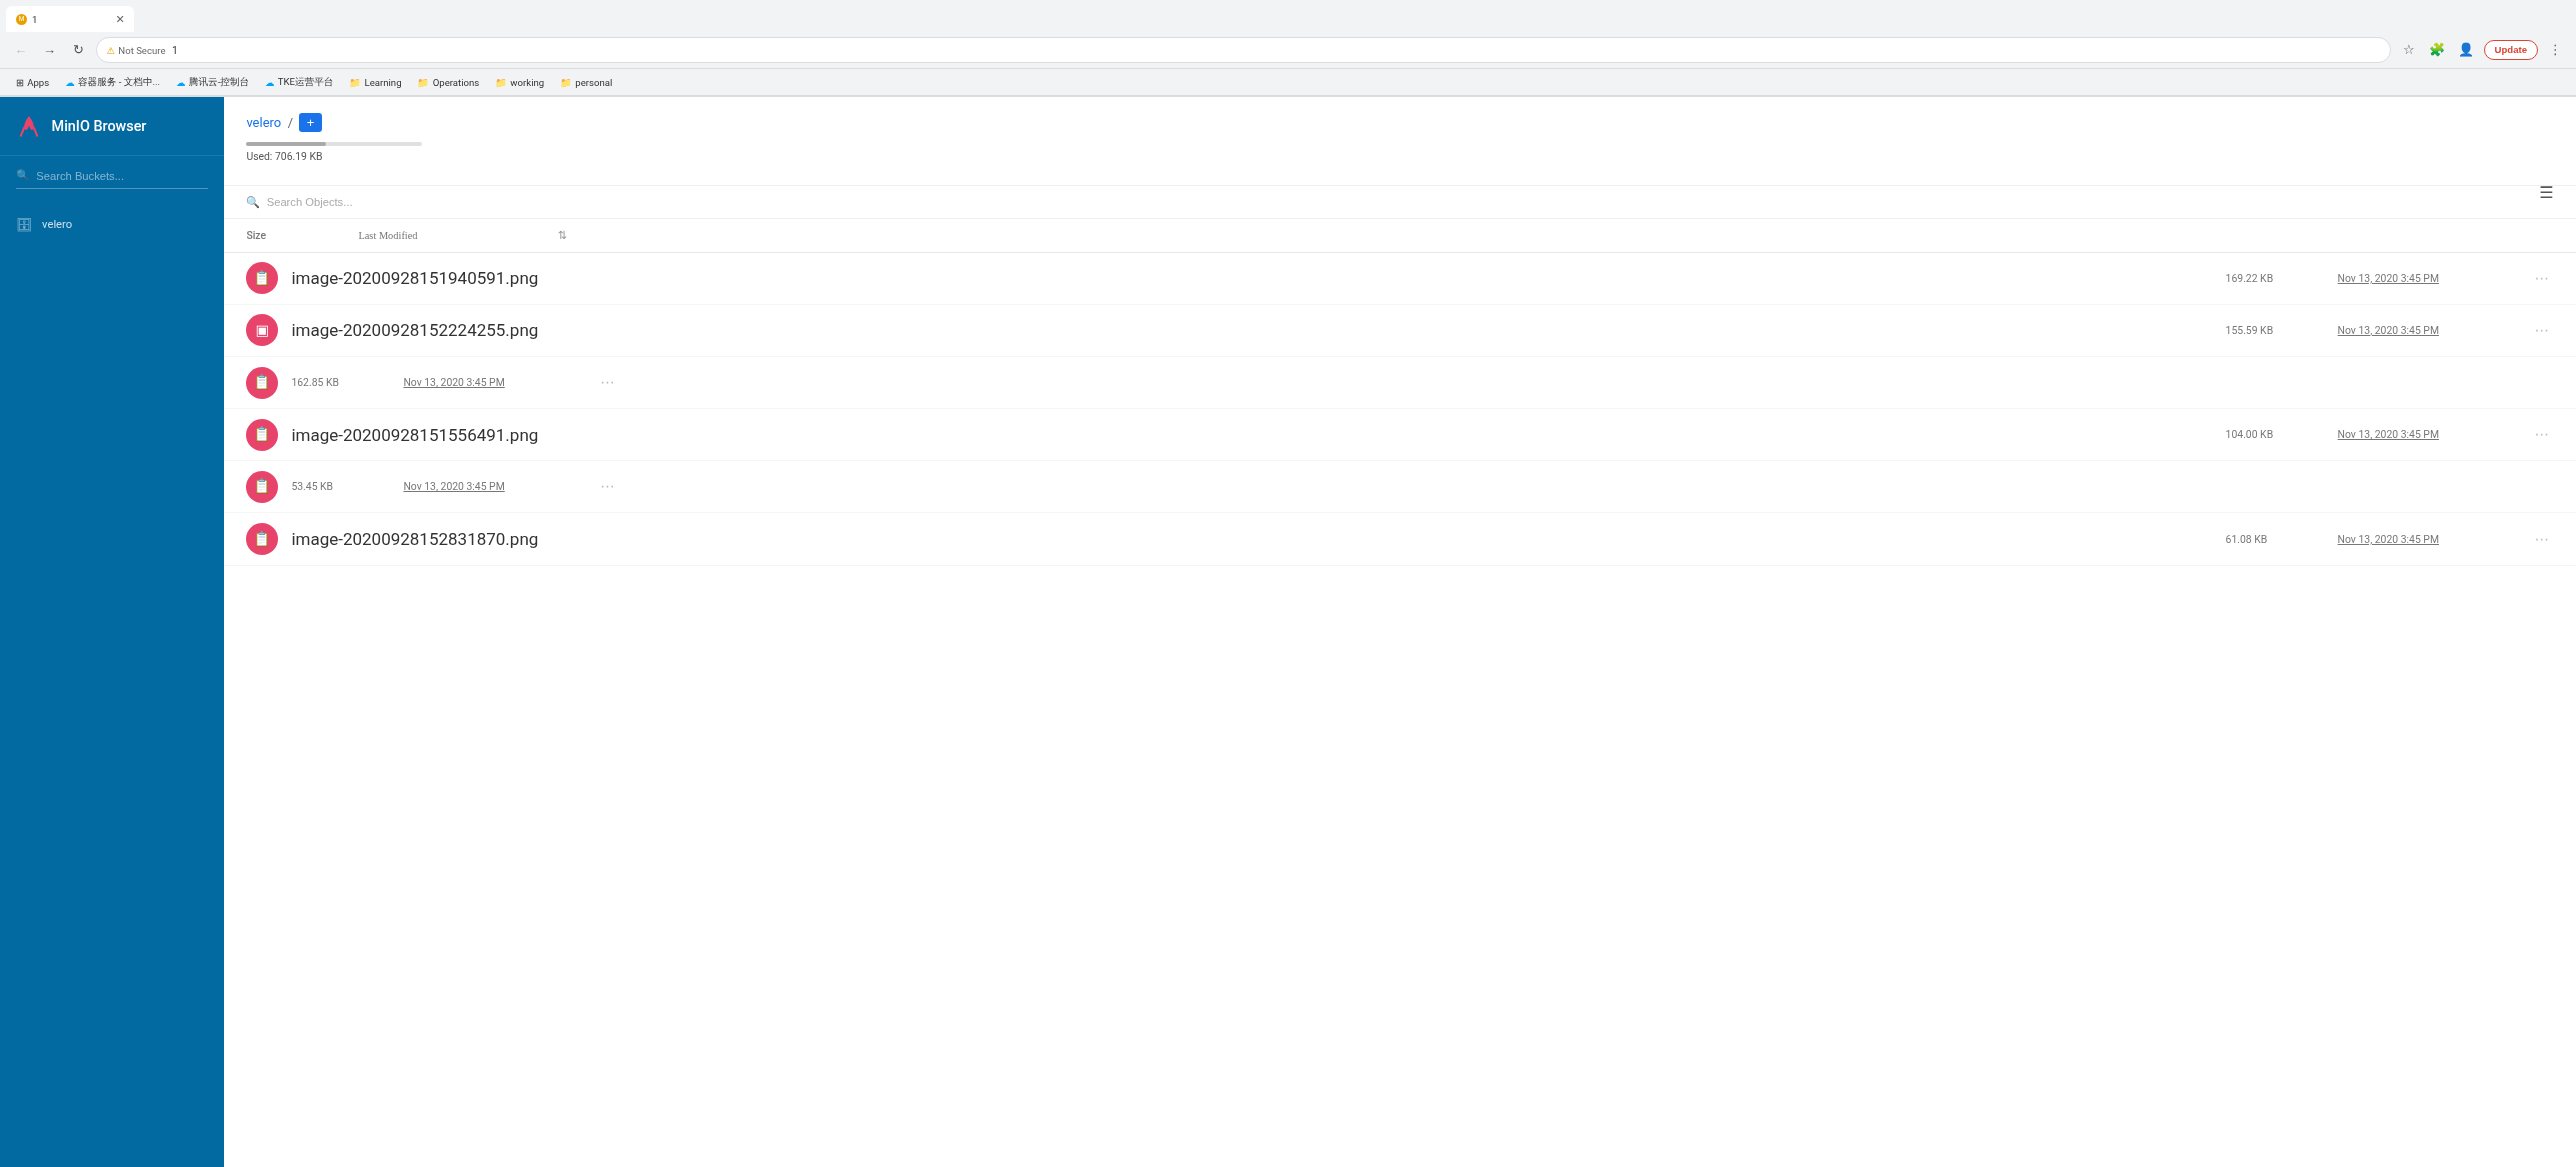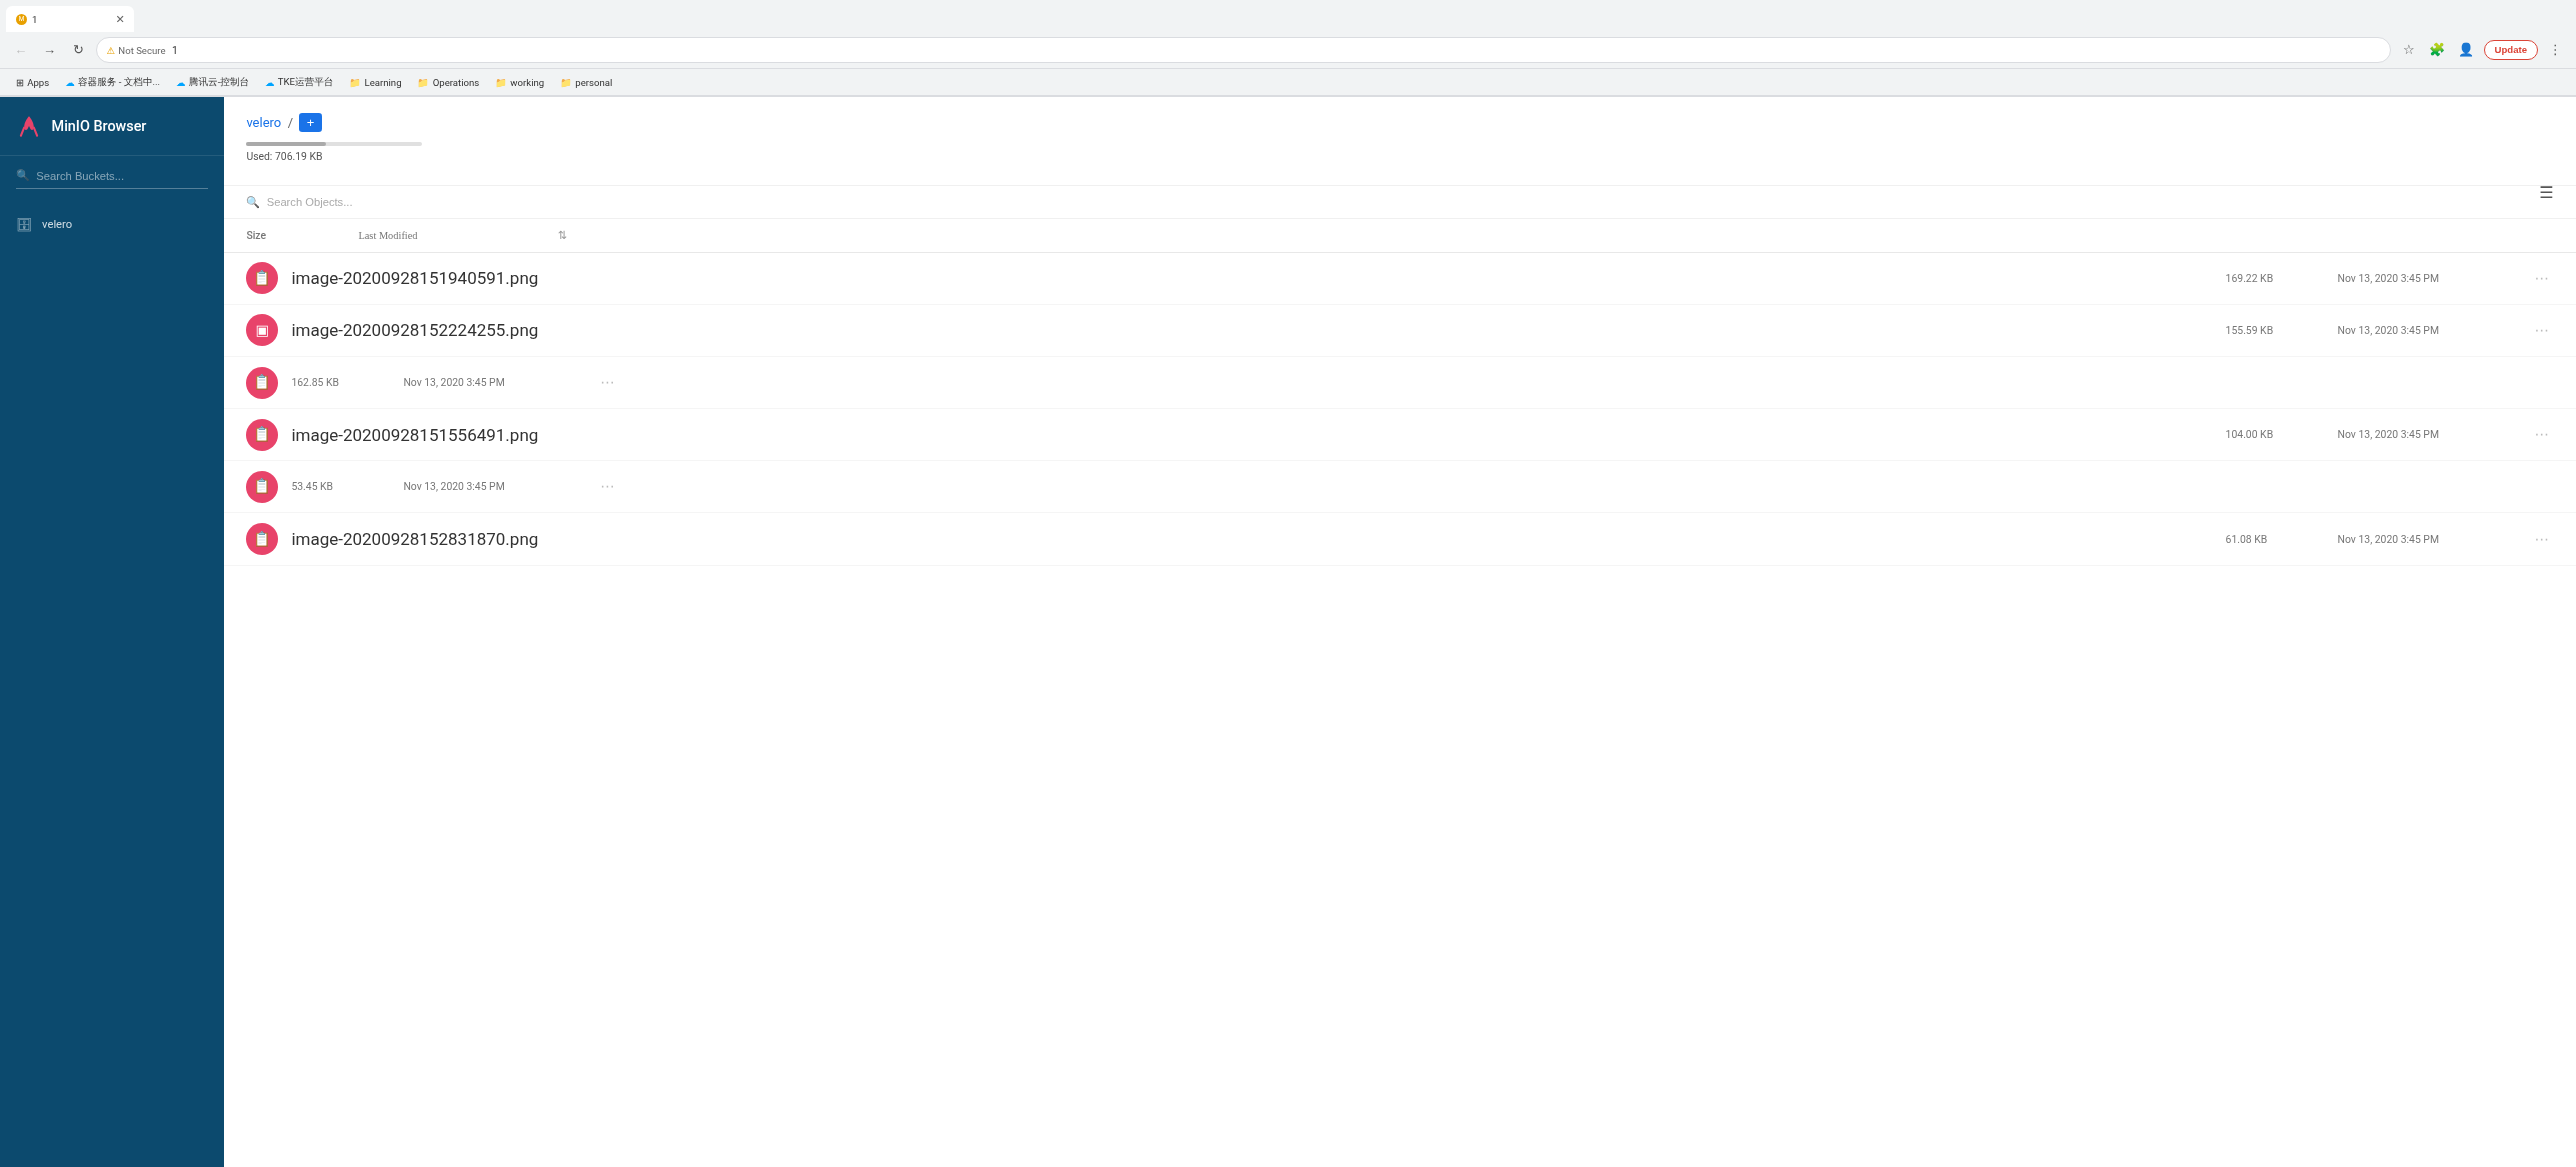--- a/index.html
+++ b/index.html
@@ -25,21 +25,21 @@
     .update-btn { background: white; border: 1.6px solid #db4437; color: #db4437; border-radius: 11.2px; padding: 3.2px 9.6px; font-size: 9.6px; font-weight: 600; cursor: pointer; }
 
     .bookmarks-bar { display: flex; align-items: center; padding: 3.2px 9.6px; gap: 3.2px; height: 27px; border-bottom: 0.8px solid #dadce0; background: #f1f3f4; }
     .bookmark-item { display: flex; align-items: center; gap: 3.2px; padding: 1.6px 6.4px; border-radius: 3.2px; cursor: pointer; font-size: 9.6px; color: #333; }
     .bookmark-icon { font-size: 9.6px; }
 
     
     .app-layout { display: flex; height: calc(100vh - 96px); }
 
     
-    .sidebar { width: 224px; background: #0c4a6e; color: #fff; display: flex; flex-direction: column; flex-shrink: 0; }
+    .sidebar { width: 224px; background: #0369a1; color: #fff; display: flex; flex-direction: column; flex-shrink: 0; }
     .sidebar-header { padding: 16px 16px; display: flex; align-items: center; gap: 9.6px; border-bottom: 0.8px solid rgba(255,255,255,0.1); }
     .sidebar-logo { width: 26px; height: 26px; }
     .sidebar-title { font-size: 14.4px; font-weight: 500; color: #fff; }
     .sidebar-search { padding: 13px 16px; }
     .search-input-wrap { display: flex; align-items: center; gap: 6.4px; border-bottom: 0.8px solid rgba(255,255,255,0.3); padding-bottom: 6.4px; }
     .search-input { background: transparent; border: none; outline: none; color: #fff; font-size: 11.2px; width: 100%; }
     .search-input::placeholder { color: rgba(255,255,255,0.5); }
     .search-icon { color: rgba(255,255,255,0.5); font-size: 11.2px; }
     .bucket-list { padding: 6.4px 0; }
     .bucket-item { display: flex; align-items: center; gap: 9.6px; padding: 8px 16px; cursor: pointer; color: rgba(255,255,255,0.8); font-size: 11.2px; }
@@ -69,21 +69,21 @@
     .col-size { width: 112px; font-size: 10.4px; color: #777; font-weight: 500; }
     .col-modified { width: 192px; font-size: 10.4px; color: #777; font-weight: 500; font-family: Liberation Serif, serif; }
     .col-sort { width: 24px; display: flex; align-items: center; justify-content: center; color: #999; cursor: pointer; font-size: 11.2px; }
 
     .file-list { overflow-y: auto; flex: 1; }
     .file-row { display: flex; align-items: center; padding: 9.6px 22.4px; border-bottom: 0.8px solid #f5f5f5; cursor: pointer; }
     .file-icon-wrap { width: 32px; height: 32px; border-radius: 50%; background: #e8436a; display: flex; align-items: center; justify-content: center; margin-right: 13px; flex-shrink: 0; }
     .file-icon { color: white; font-size: 14.4px; }
     .file-name { flex: 1; font-size: 17px; color: #333; }
     .file-size { width: 112px; font-size: 10.4px; color: #777; }
-    .file-modified { width: 192px; font-size: 10.4px; color: #777; }
+    .file-modified { width: 192px; font-size: 10.4px; color: #777; text-decoration: underline; }
     .file-menu { width: 24px; display: flex; align-items: center; justify-content: center; color: #bbb; cursor: pointer; font-size: 14.4px; }
   </style>
 </head>
 <body>
 
 <div class="browser-chrome">
 
   <div class="tab-bar">
     <div class="tab">
       <div class="tab-favicon">M</div>

